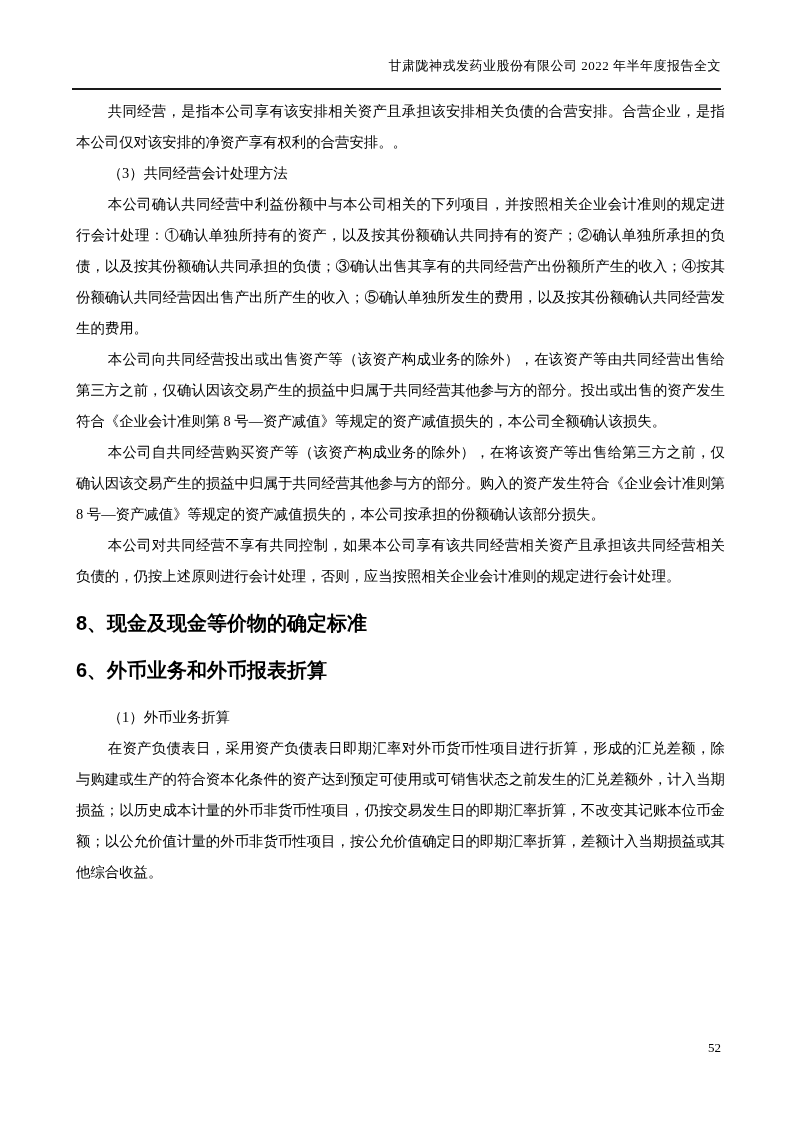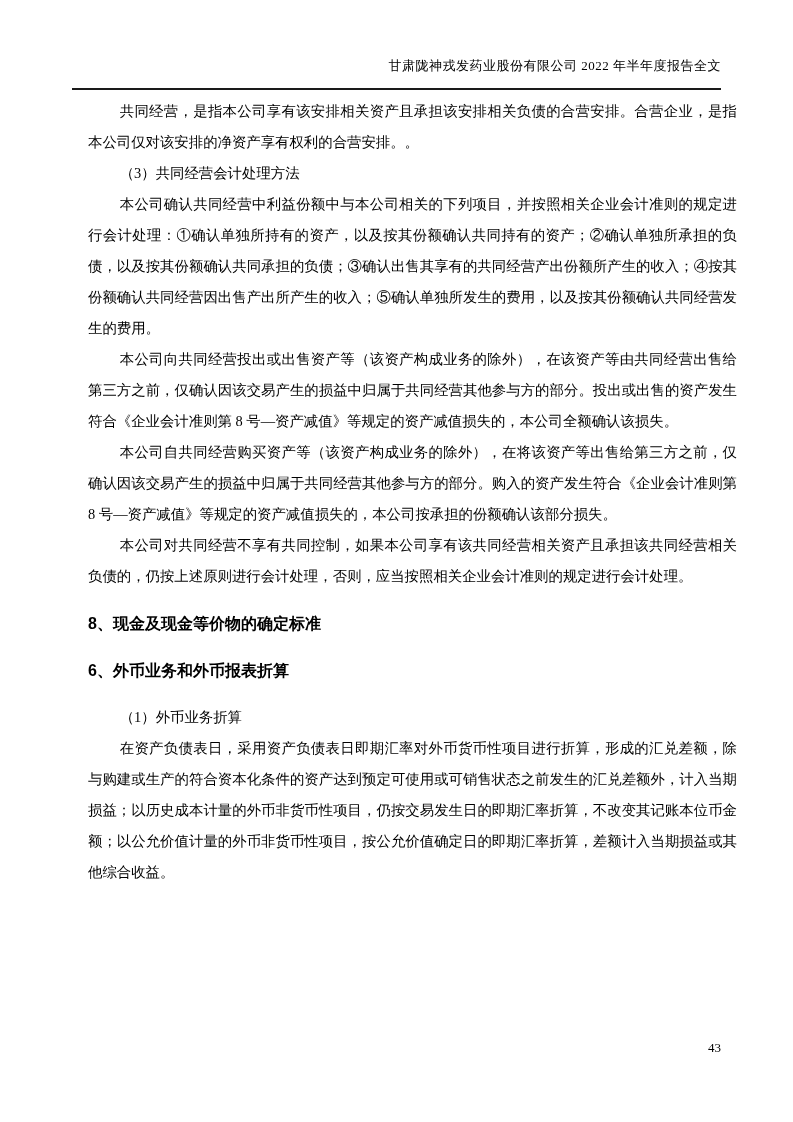--- a/index.html
+++ b/index.html
@@ -24,33 +24,33 @@
     text-align: right;
     font-size: 13px;
     line-height: 20px;
     letter-spacing: 0.5px;
     border-bottom: 2px solid #1a1a1a;
     padding-bottom: 12px;
   }
   .content {
     position: absolute;
     top: 96px;
-    left: 88px;
+    left: 76px;
     width: 649px;
   }
   .content p.body {
     margin: 0;
     font-size: 14.4px;
     line-height: 31px;
     text-align: justify;
     text-indent: 2.2em;
   }
   .content h2.sec {
     margin: 16px 0 16px 0;
-    font-size: 16px;
+    font-size: 20px;
     line-height: 31px;
     font-weight: bold;
     font-family: "Liberation Sans", "DejaVu Sans", sans-serif;
     text-indent: 0;
   }
   .pagenum {
     position: absolute;
     top: 1040px;
     left: 72px;
     width: 649px;
@@ -78,15 +78,15 @@
 
     <h2 class="sec">8、现金及现金等价物的确定标准</h2>
 
 
     <h2 class="sec">6、外币业务和外币报表折算</h2>
 
     <p class="body">（1）外币业务折算</p>
     <p class="body">在资产负债表日，采用资产负债表日即期汇率对外币货币性项目进行折算，形成的汇兑差额，除与购建或生产的符合资本化条件的资产达到预定可使用或可销售状态之前发生的汇兑差额外，计入当期损益；以历史成本计量的外币非货币性项目，仍按交易发生日的即期汇率折算，不改变其记账本位币金额；以公允价值计量的外币非货币性项目，按公允价值确定日的即期汇率折算，差额计入当期损益或其他综合收益。</p>
   </div>
 
-  <div class="pagenum">43</div>
+  <div class="pagenum">52</div>
 
 </div>
 
 </body></html>

